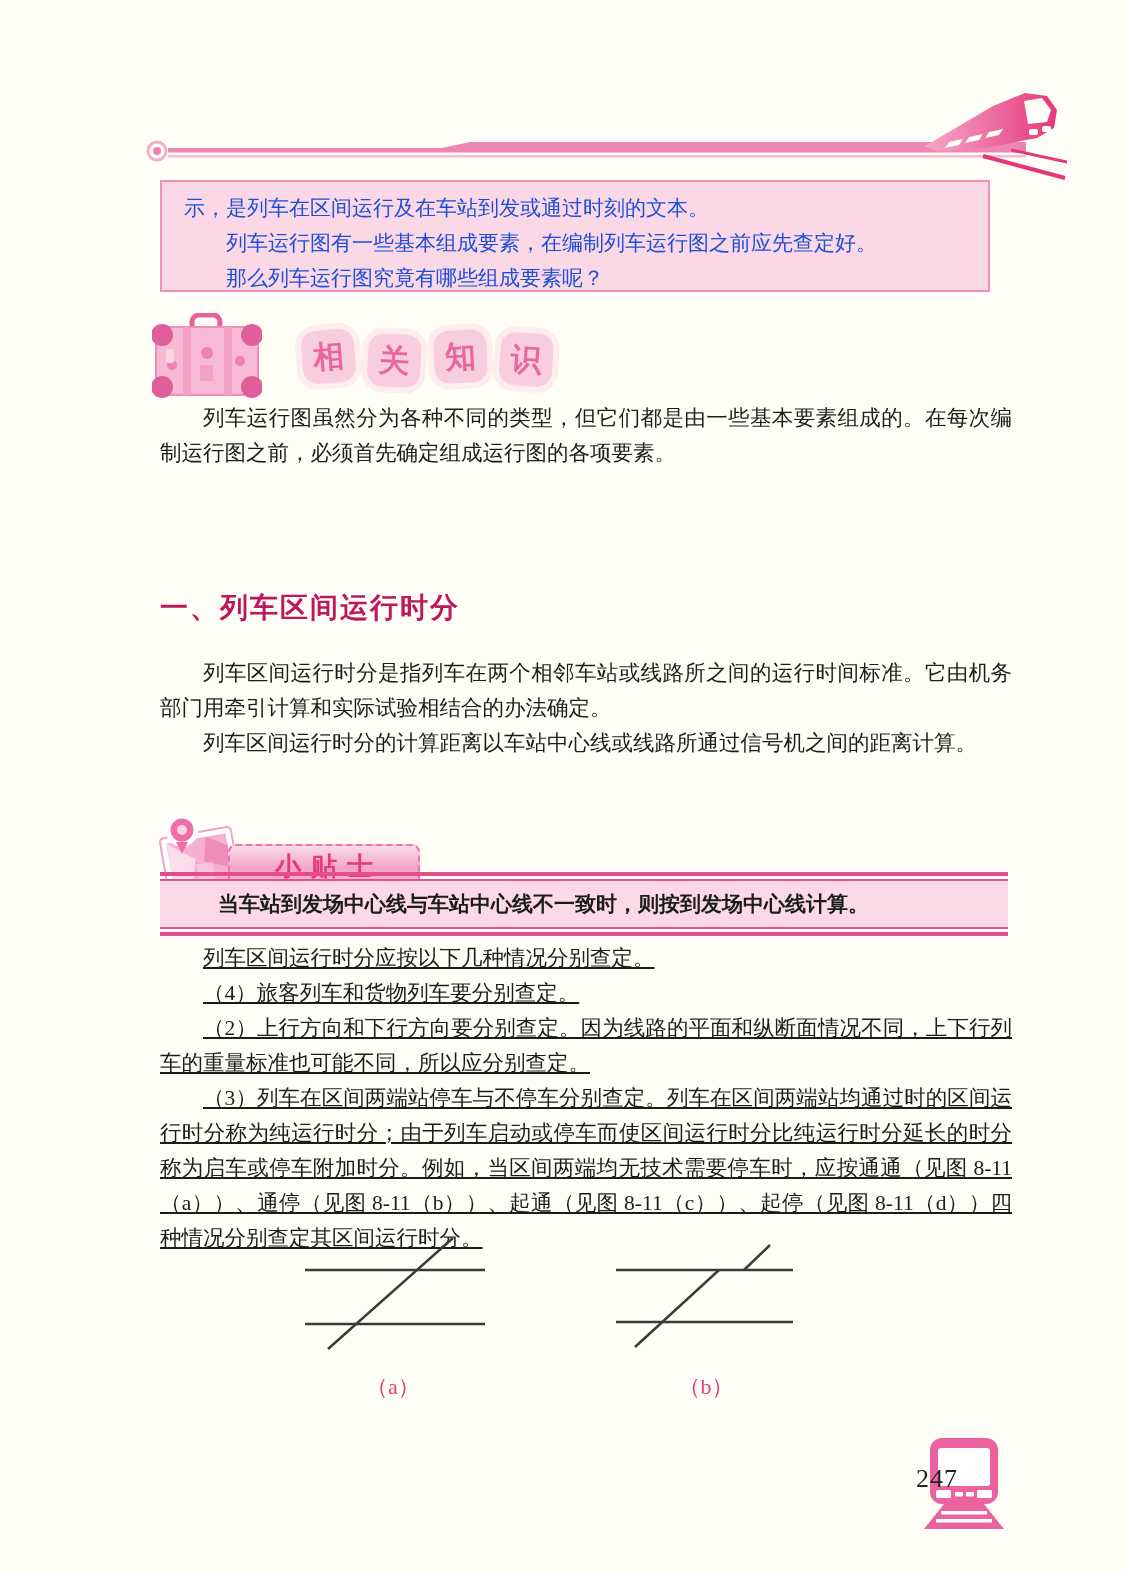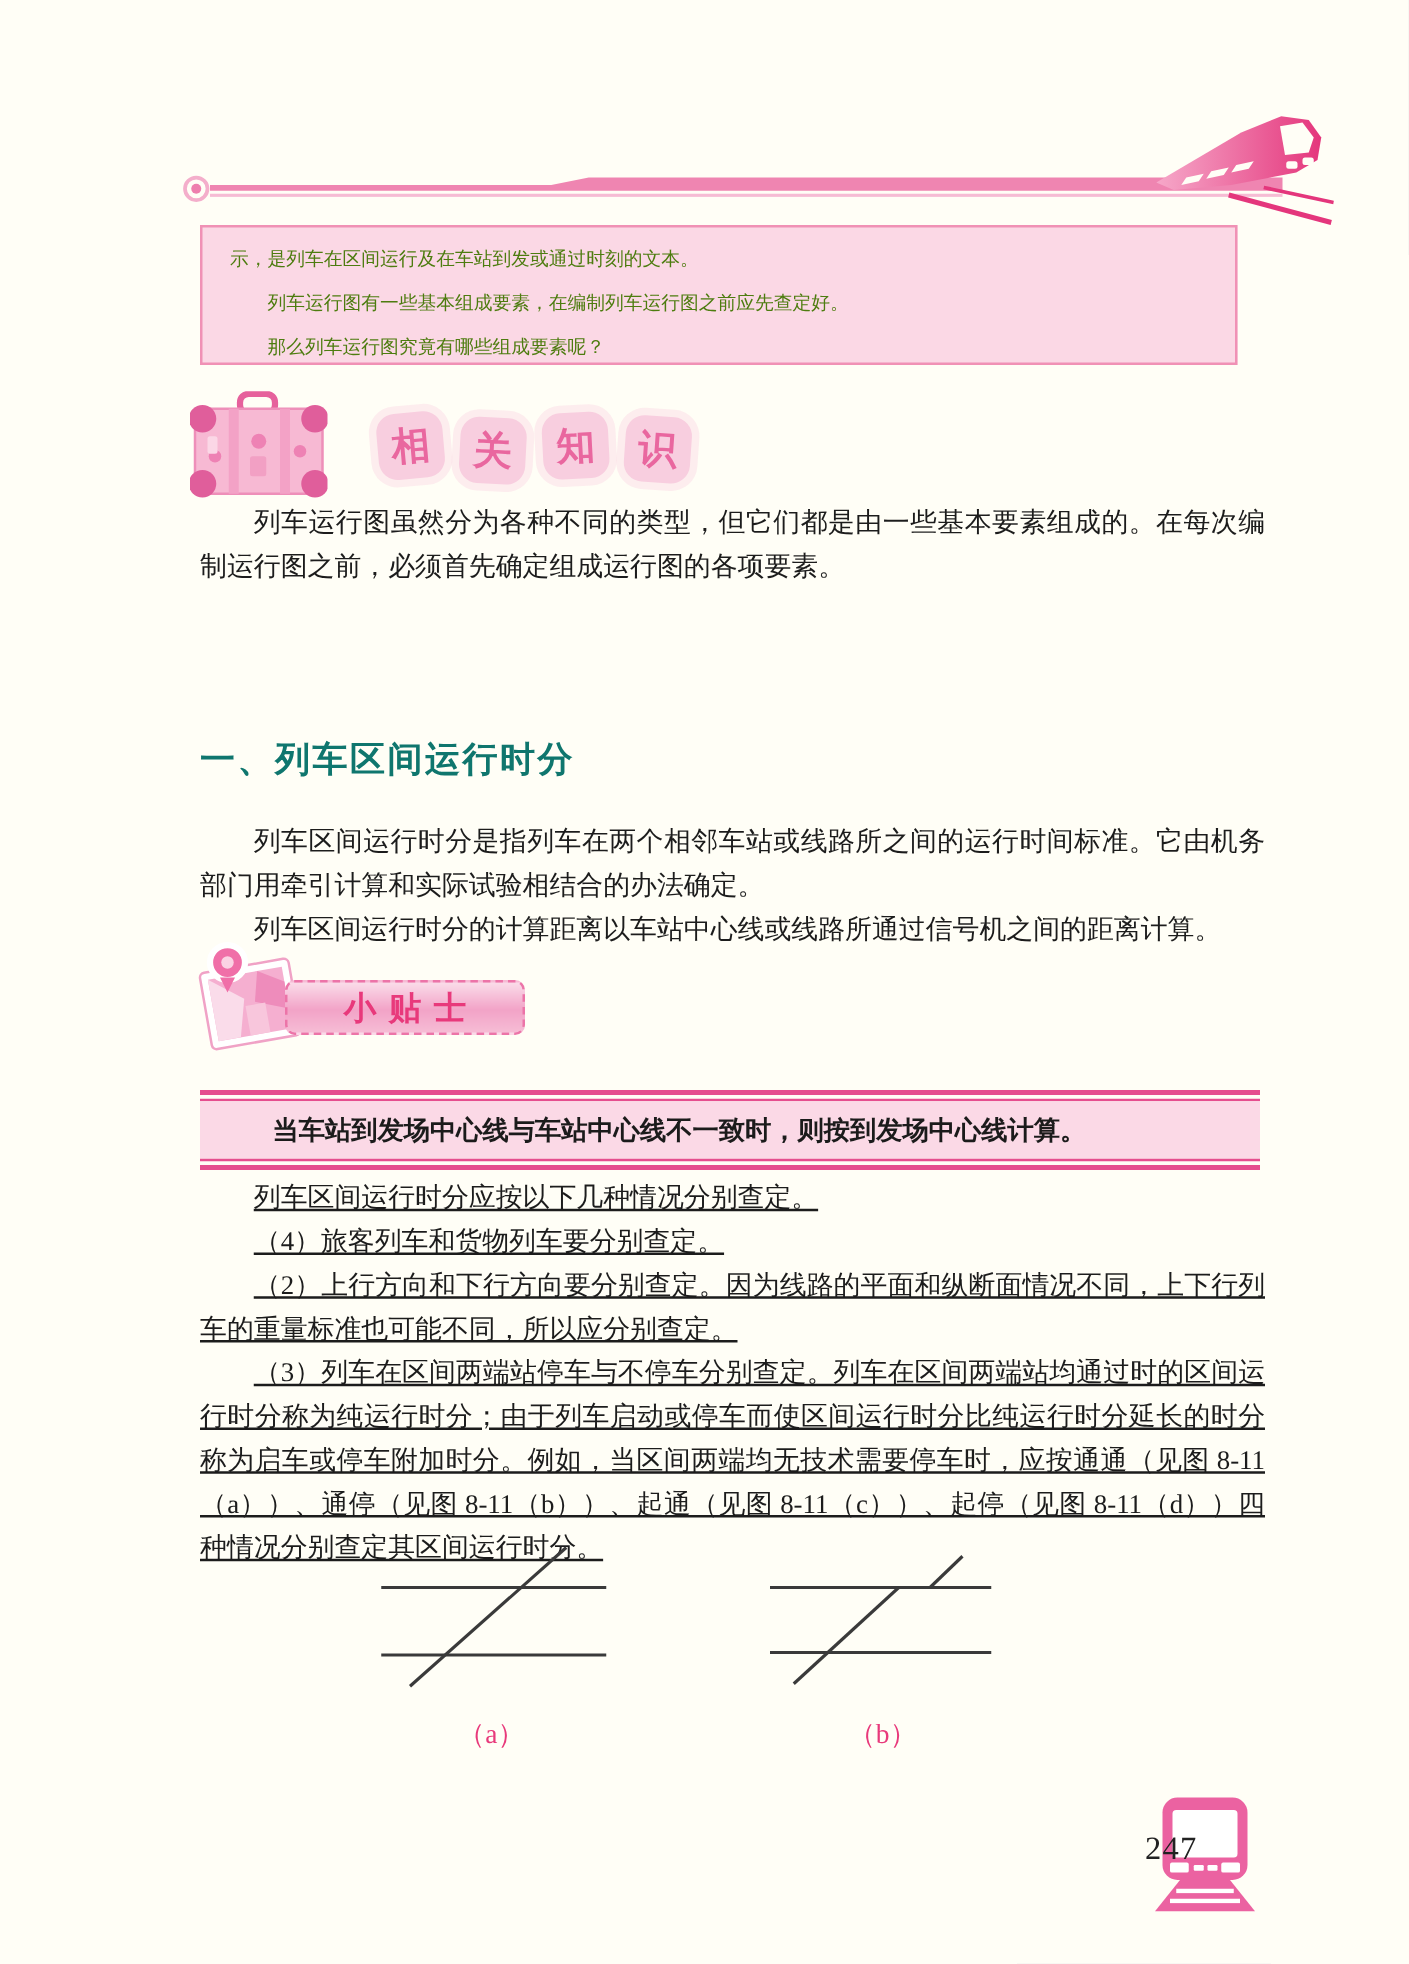--- a/index.html
+++ b/index.html
@@ -22,21 +22,21 @@
     white-space:nowrap;
   }
   .header-band{position:absolute;left:146px;top:134px;width:884px;height:34px;}
   .train-icon{position:absolute;left:925px;top:84px;width:142px;height:110px;}
   
   .intro-box{
     position:absolute;left:160px;top:180px;width:830px;height:112px;
     background:#FBD8E5;border:2px solid #F091B5;box-sizing:border-box;
     padding:9px 22px 0 22px;
   }
-  .intro-box p{margin:0;font-size:15px;line-height:35px;color:#4d7c0f;}
+  .intro-box p{margin:0;font-size:21px;line-height:35px;color:#1d4ed8;}
   .intro-box p.ind{text-indent:2em;}
   
   .related-badge{position:absolute;left:152px;top:310px;height:92px;display:flex;align-items:center;}
   .suitcase-icon{width:110px;height:86px;flex:0 0 auto;}
   .badge-tiles{display:flex;gap:13px;margin-left:40px;}
   .badge-tile{
     width:53px;height:53px;border-radius:15px;background:#F8CEDF;
     color:#E9679F;font-family:"DejaVu Sans","Liberation Sans",sans-serif;
     font-size:31px;font-weight:700;display:flex;align-items:center;justify-content:center;
     box-shadow:0 0 0 6px rgba(248,206,223,0.35);
@@ -46,24 +46,24 @@
   .badge-tile.t2{transform:rotate(-3deg);}
   .badge-tile.t3{transform:rotate(4deg) translateY(3px);}
   
   .pblock{position:absolute;left:160px;width:852px;}
   .pb1{top:401px;}
   .pb2{top:656px;}
   .pb3{top:941px;text-decoration:underline;}
   p.body{font-size:21.5px;line-height:35px;text-indent:2em;text-align:justify;margin:0;}
   .section-heading{
     position:absolute;left:160px;top:589px;
-    font-size:28px;font-weight:bold;color:#0f766e;letter-spacing:2px;margin:0;
-  }
-  
-  .tips-badge{position:absolute;left:152px;top:750px;width:430px;height:100px;}
+    font-size:28px;font-weight:bold;color:#be185d;letter-spacing:2px;margin:0;
+  }
+  
+  .tips-badge{position:absolute;left:152px;top:810px;width:430px;height:100px;}
   .tips-icon{position:absolute;left:0;top:0;width:98px;height:98px;}
   .tips-pill{
     position:absolute;left:76px;top:34px;width:192px;height:44px;
     background:linear-gradient(#FADCE9,#F2A3C7 55%,#F6BCD5);
     border:2px dashed #EC74A8;border-radius:8px;box-sizing:border-box;
     display:flex;align-items:center;justify-content:center;
     font-size:26px;font-weight:bold;color:#E8397B;letter-spacing:10px;
     padding-left:10px;
     font-family:"DejaVu Sans","Liberation Sans",sans-serif;
   }

